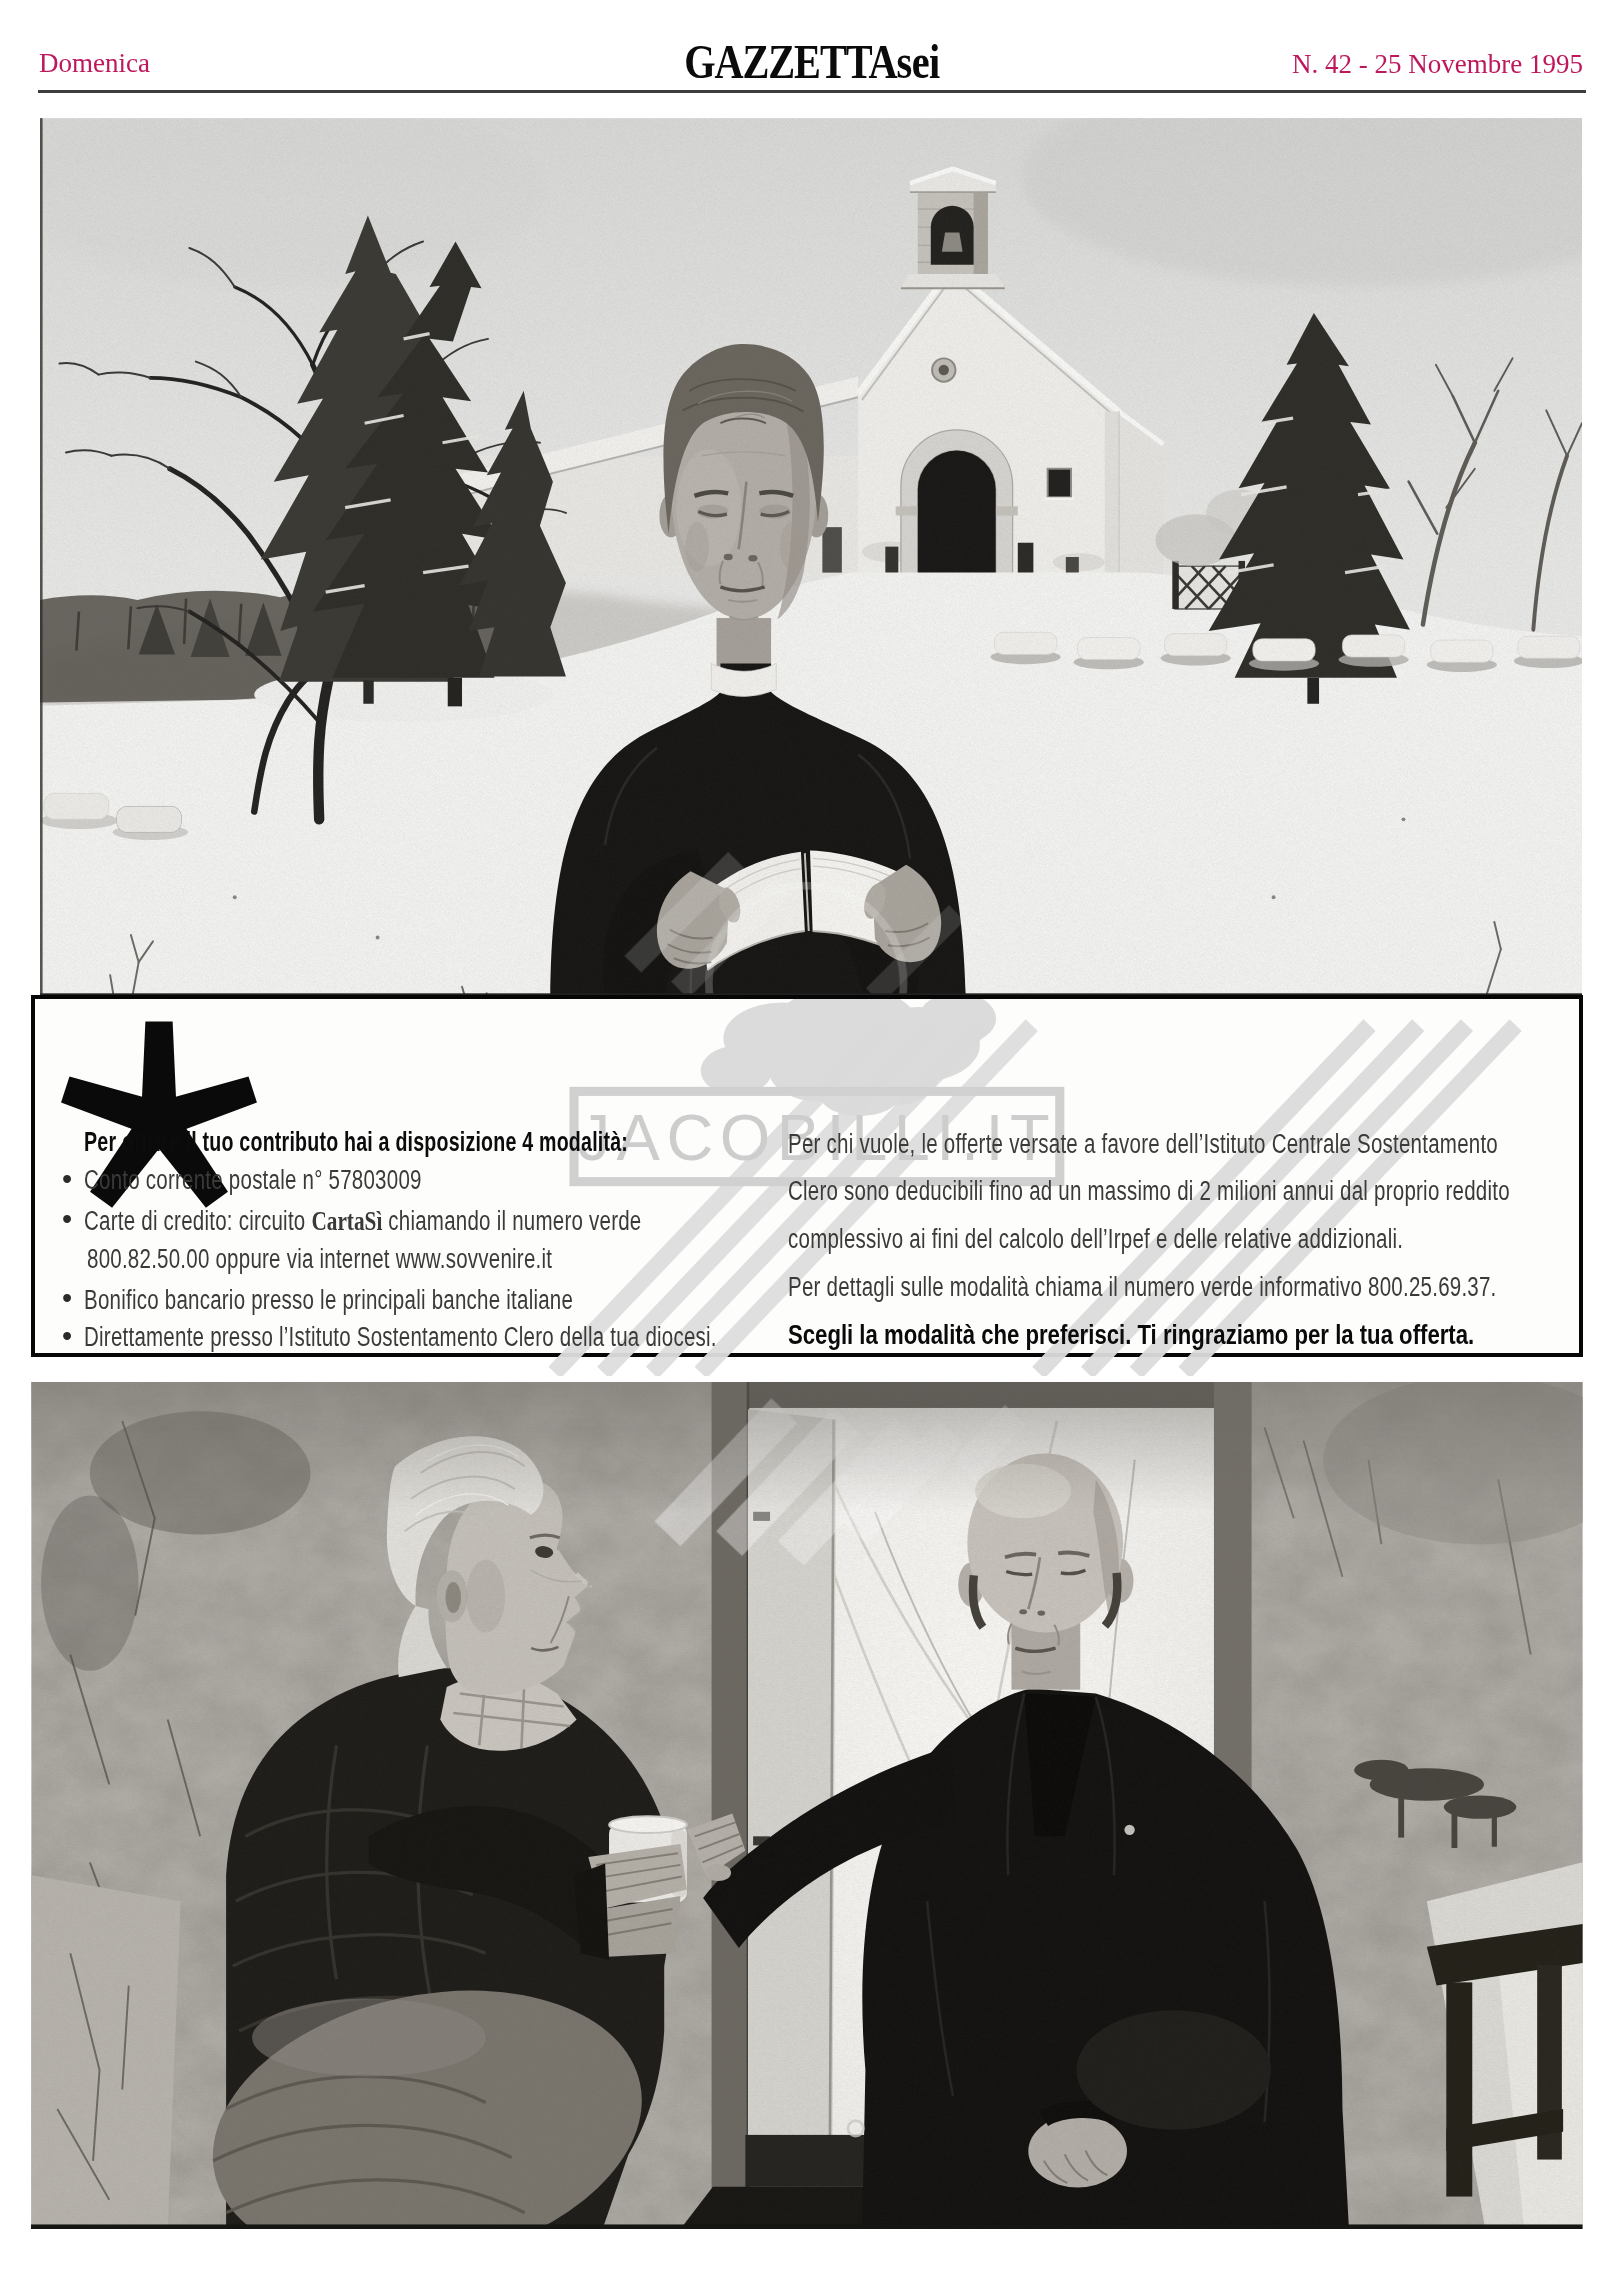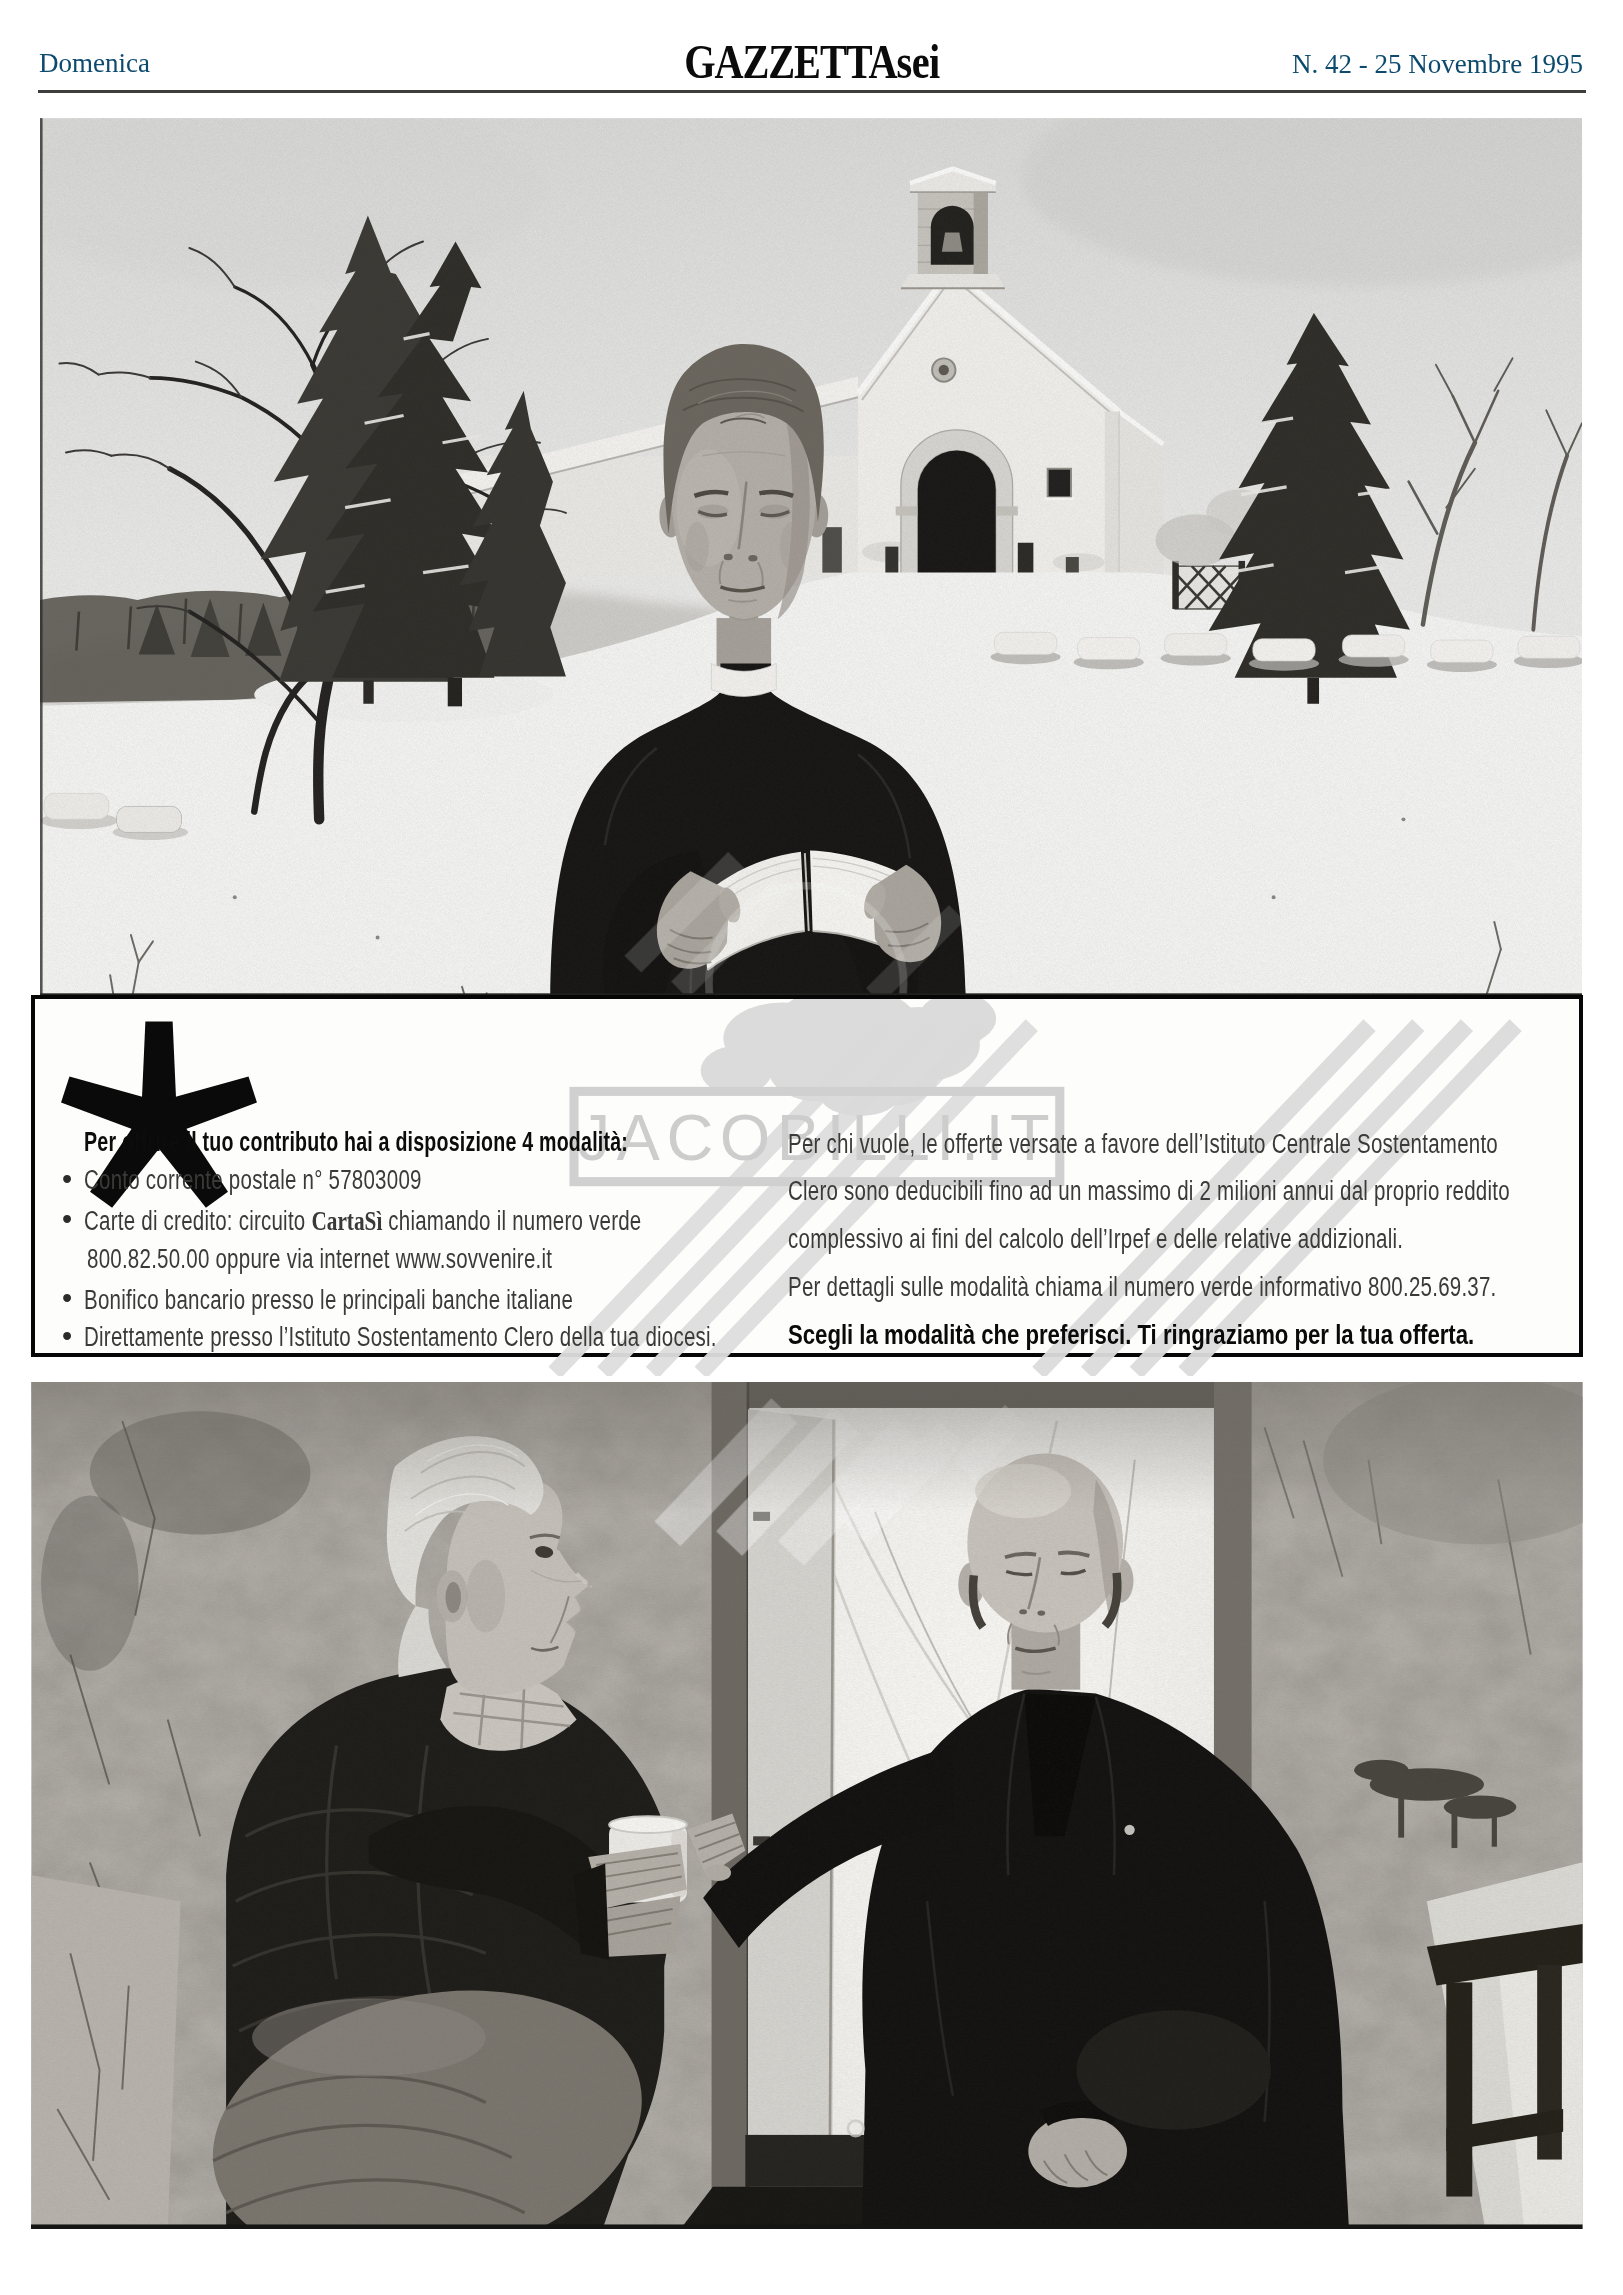--- a/index.html
+++ b/index.html
@@ -1,19 +1,19 @@
 <!DOCTYPE html>
 <html style="font-size:10.4px"><head>
 <meta charset="utf-8">
 <style>
   html,body{margin:0;padding:0;background:#ffffff;}
   body{width:1623px;height:2295px;position:relative;font-family:"Liberation Sans",sans-serif;overflow:hidden;}
   .abs{position:absolute;}
   
-  .hdr-label{font-family:"Liberation Serif",serif;font-size:27px;color:#0c4a6e;}
+  .hdr-label{font-family:"Liberation Serif",serif;font-size:27px;color:#be185d;}
   .masthead{font-family:"Liberation Serif",serif;font-weight:700;font-size:48px;color:#0b0b0b;
             letter-spacing:-1.3px;transform:translateX(-50%) scale(0.84,1);transform-origin:center top;white-space:nowrap;}
   .masthead .suffix{letter-spacing:-0.6px;}
   .hdr-rule{background:#3d3d3b;height:3.2px;}
   
   .photo{display:block;}
   
   .don-box{border:4.5px solid #060606;background:#fdfdfc;box-sizing:border-box;}
   .don-box .txt{position:absolute;white-space:nowrap;color:#3a3a38;font-size:27px;letter-spacing:0.3px;
                 transform:scaleX(0.76);transform-origin:0 0;line-height:1.15;}

